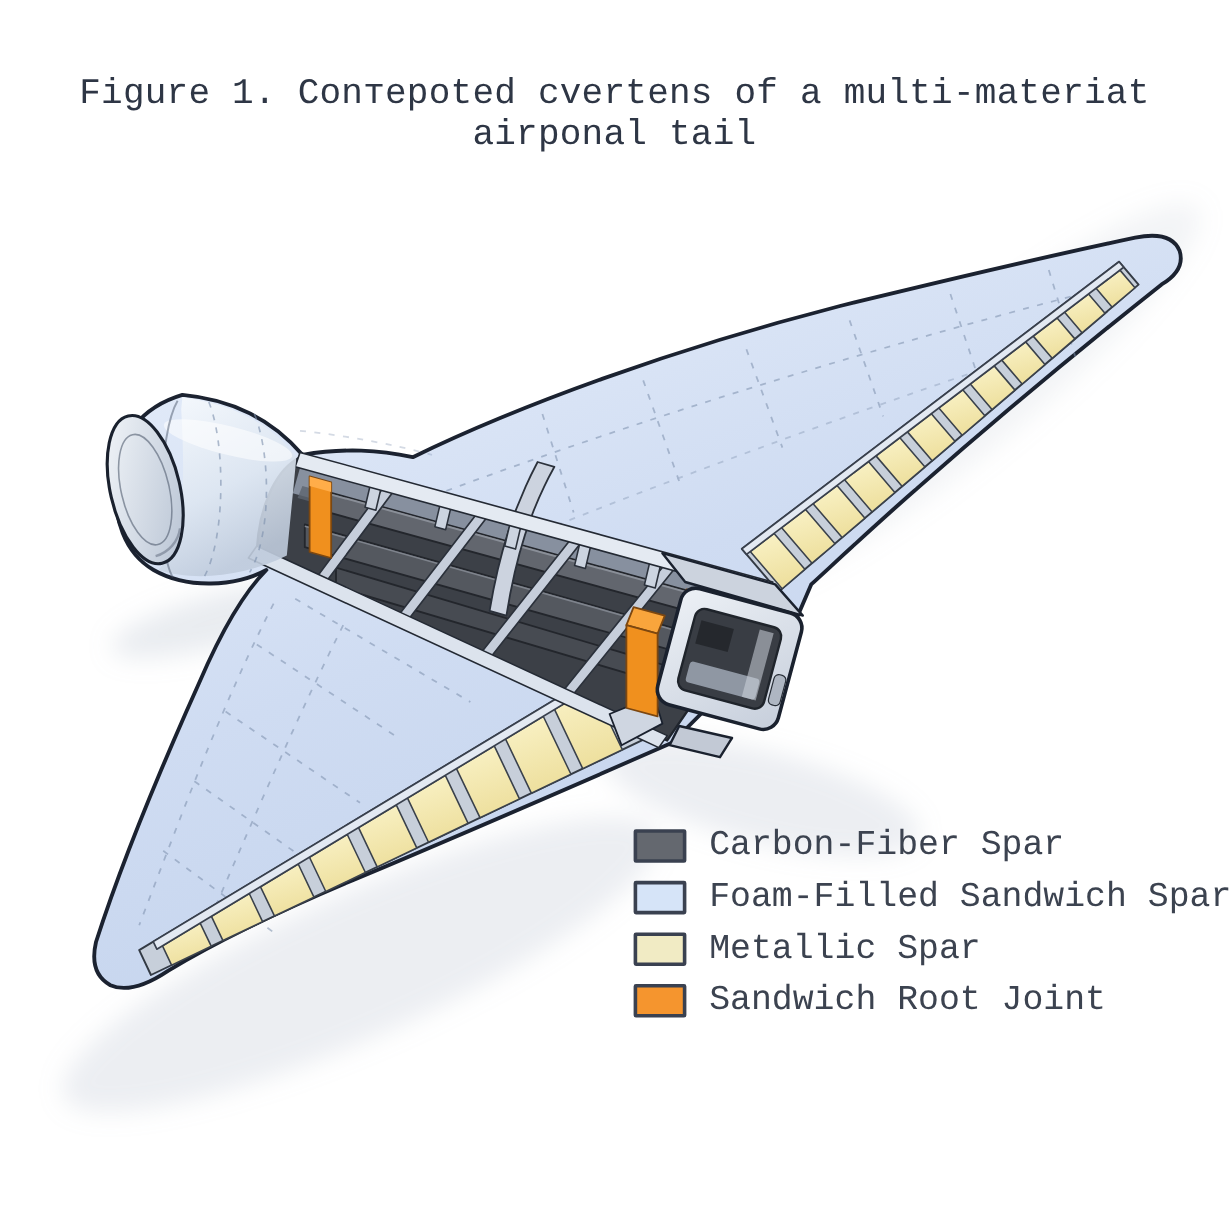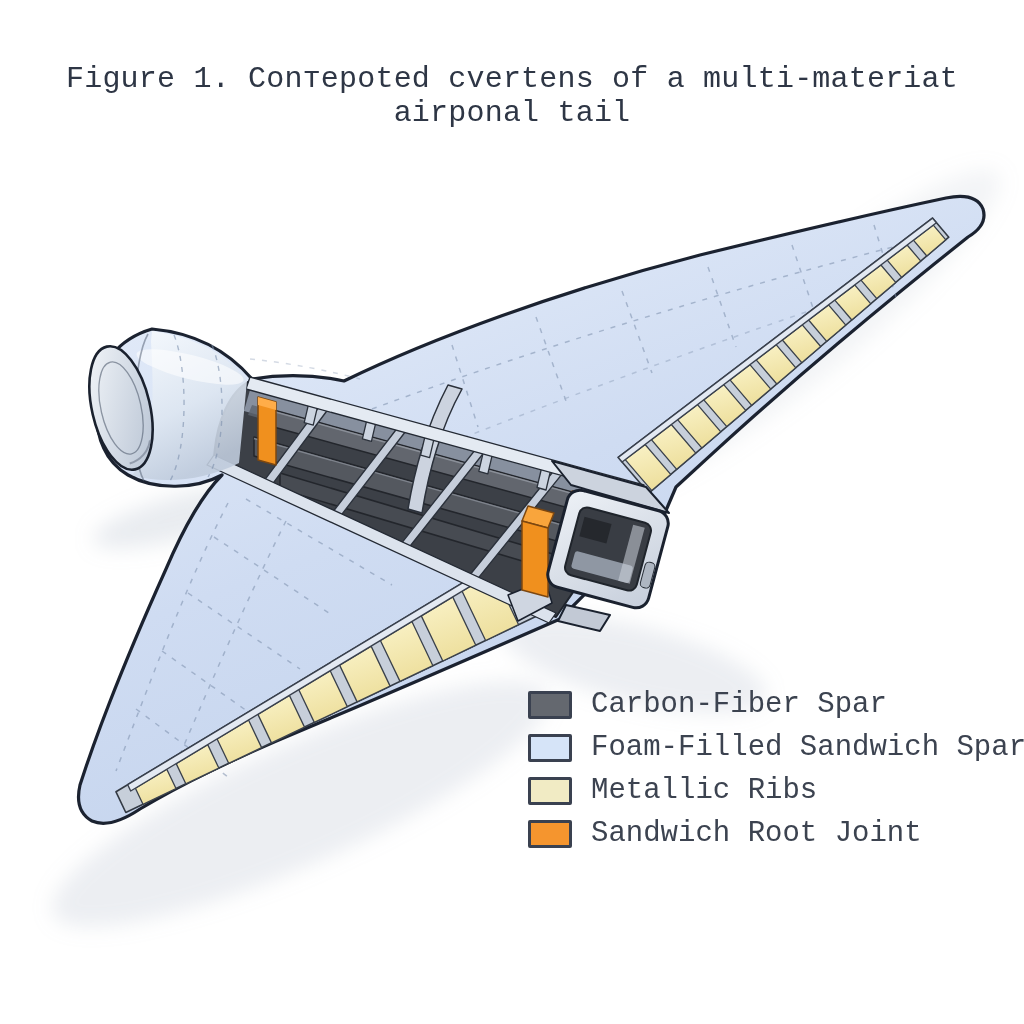--- a/index.html
+++ b/index.html
@@ -220,21 +220,21 @@
     <div class="legend-row">
       <span class="swatch" style="background: rgb(100, 104, 111);"></span>
       <span class="legend-label">Carbon-Fiber Spar</span>
     </div>
     <div class="legend-row">
       <span class="swatch" style="background: rgb(214, 228, 248);"></span>
       <span class="legend-label">Foam-Filled Sandwich Spar</span>
     </div>
     <div class="legend-row">
       <span class="swatch" style="background: rgb(241, 235, 196);"></span>
-      <span class="legend-label">Metallic Ribs</span>
+      <span class="legend-label">Metallic Spar</span>
     </div>
     <div class="legend-row">
       <span class="swatch" style="background: rgb(245, 149, 46);"></span>
       <span class="legend-label">Sandwich Root Joint</span>
     </div>
   </div>
 
 </div>
 
 </body></html>

